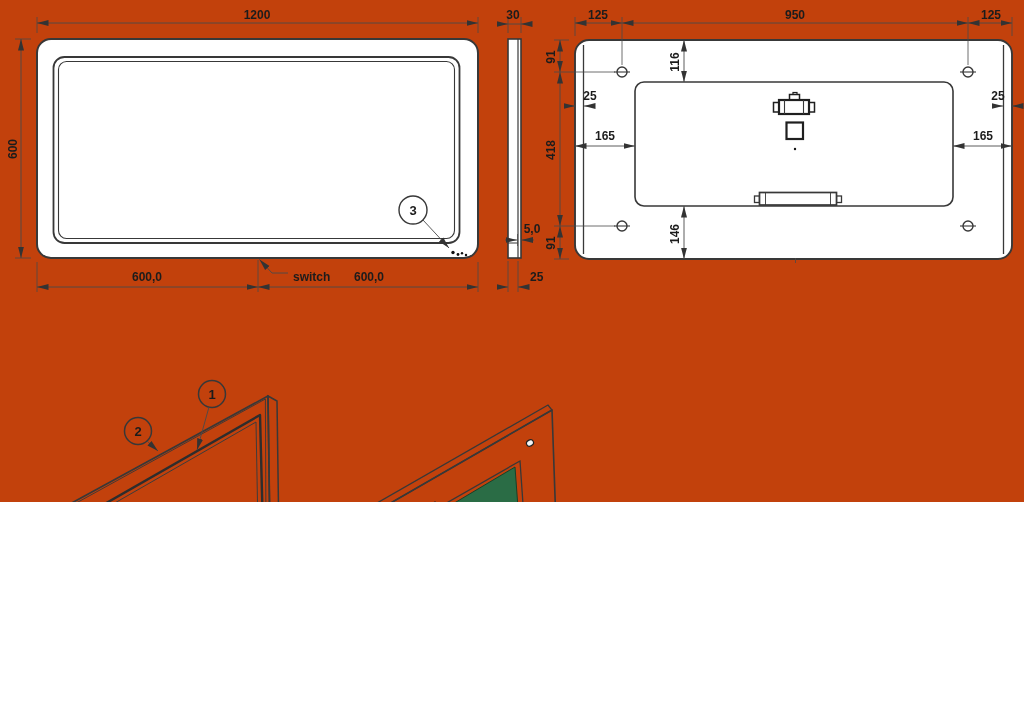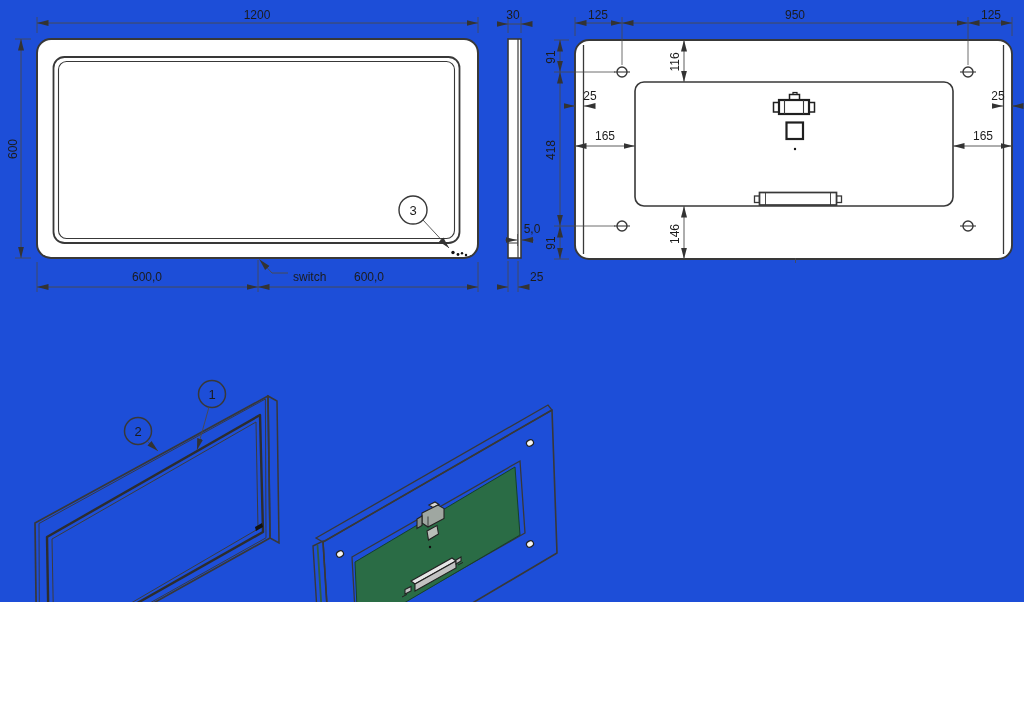--- a/index.html
+++ b/index.html
@@ -1,17 +1,17 @@
 <!DOCTYPE html>
 <html><head>
 <meta charset="utf-8">
 <style>
   html,body{margin:0;padding:0;background:#ffffff;}
-  .stage{position:relative;width:1024px;height:602px;background:#1d4ed8;overflow:hidden;
-         font-family:"Liberation Sans", sans-serif;}
+  .stage{position:relative;width:1024px;height:502px;background:#c2410c;overflow:hidden;
+         font-family:"Liberation Sans", sans-serif;font-weight:bold;}
   svg{position:absolute;left:0;top:0;}
   .ol{stroke:#383838;fill:#ffffff;}
   .oln{stroke:#383838;fill:none;}
   .ext{stroke:#4a4a4a;stroke-width:0.8;fill:none;}
   .dim{stroke:#4a4a4a;stroke-width:0.9;fill:none;}
   .dimtext{font-size:12px;fill:#1c1c1c;}
   .balloontext{font-size:13px;fill:#1c1c1c;}
   .mid{text-anchor:middle;}
   .thk{stroke:#1f1f1f;}
 </style>

